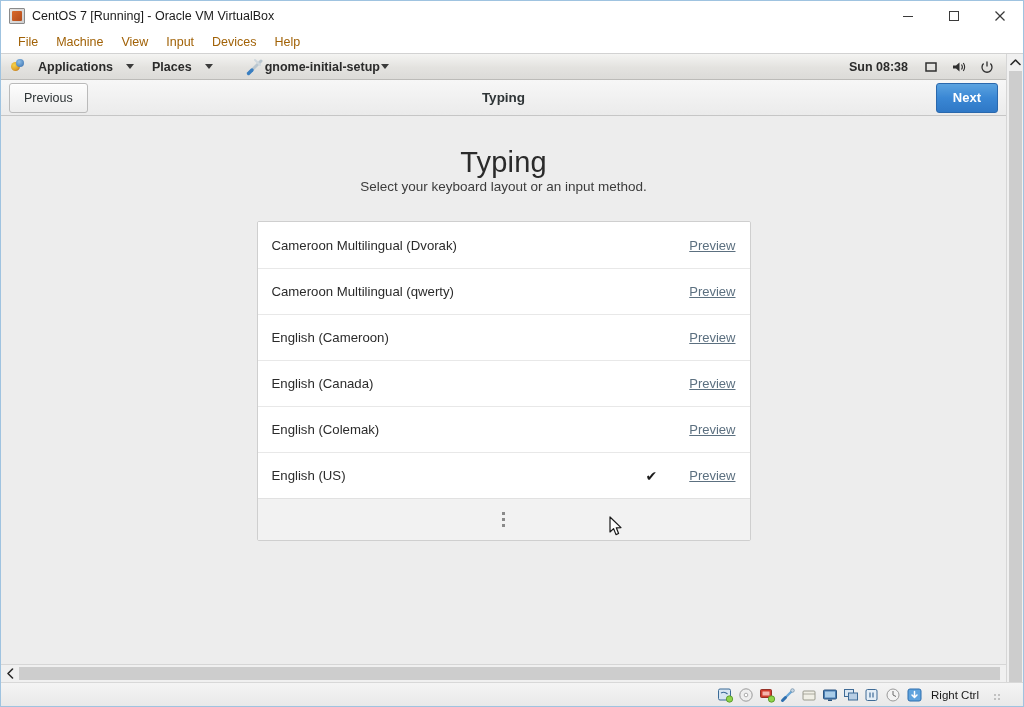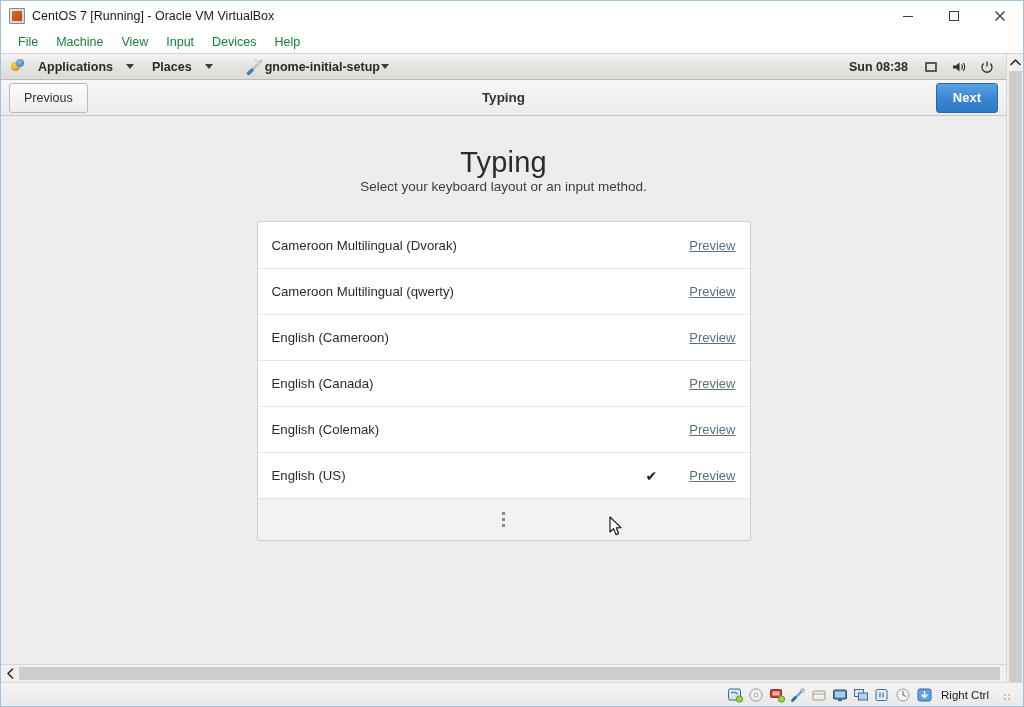--- a/index.html
+++ b/index.html
@@ -70,21 +70,21 @@
 
   
   .menubar {
     height: 22px;
     background: #ffffff;
     display: flex;
     align-items: center;
     padding-left: 8px;
     flex: none;
     font-size: 12.5px;
-    color: #15803d;
+    color: #a16207;
   }
   .menubar-item {
     padding: 2px 9px;
     white-space: nowrap;
   }
 
   
   .guest-area {
     flex: 1;
     position: relative;
@@ -370,21 +370,21 @@
 
   
   .vbox-statusbar {
     height: 24px;
     flex: none;
     background: linear-gradient(to bottom, #f4f4f4 0%, #e9e9e9 100%);
     border-top: 1px solid #d8d8d8;
     display: flex;
     align-items: center;
     justify-content: flex-end;
-    padding-right: 12px;
+    padding-right: 22px;
     gap: 4px;
   }
   .sb-icon {
     width: 17px; height: 16px;
     position: relative;
     flex: none;
   }
   .sb-icon svg { display: block; }
   .sb-hostkey {
     font-size: 11.5px;

